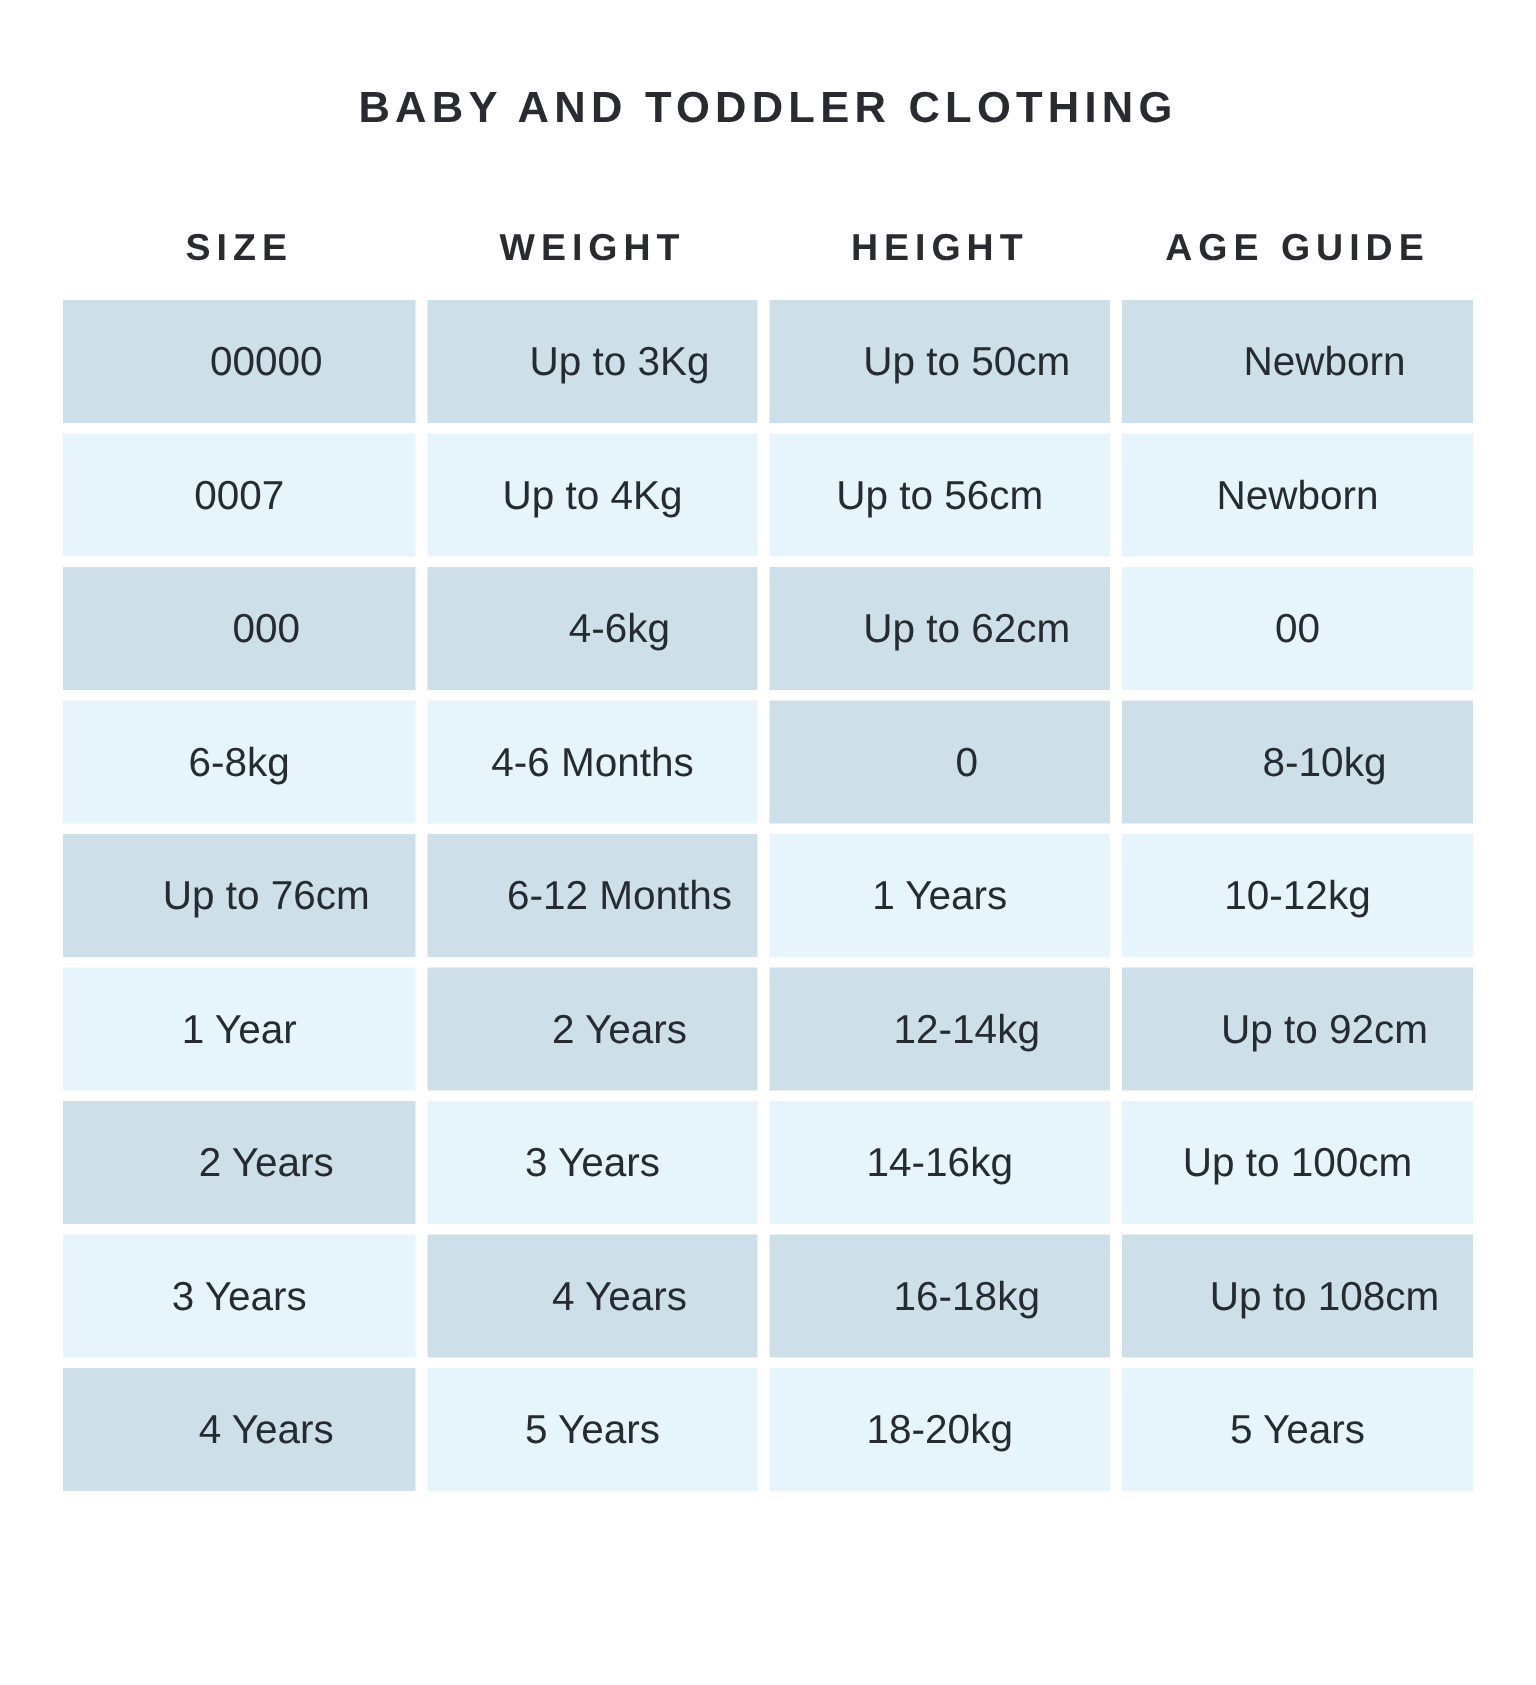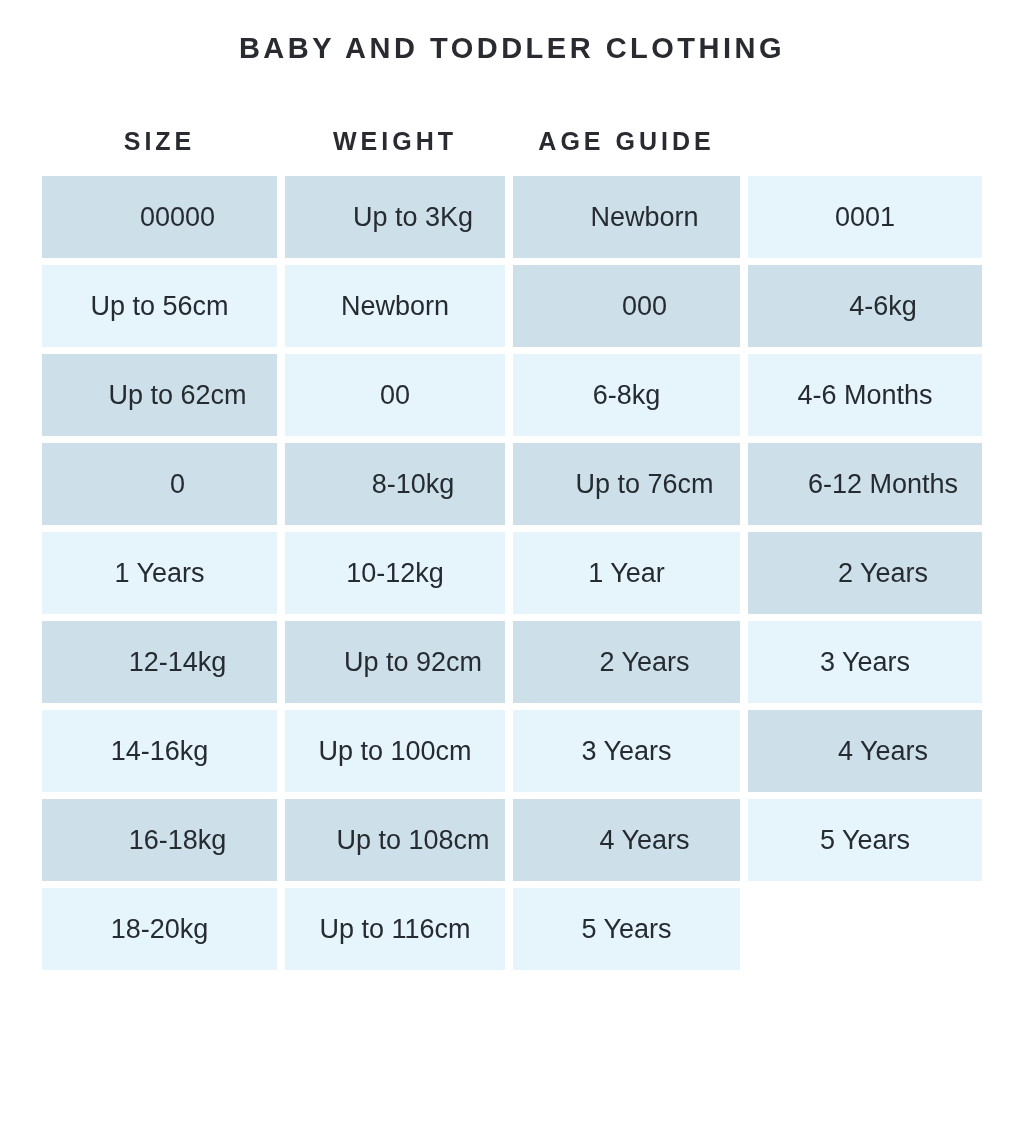--- a/index.html
+++ b/index.html
@@ -12,21 +12,21 @@
   *{ box-sizing:border-box; }
   html,body{ margin:0; padding:0; }
   body{
     width:1024px; height:1123px;
     background:var(--background);
     font-family:"Liberation Sans","DejaVu Sans",sans-serif;
     color:var(--text);
   }
   .page{ width:1024px; height:1123px; overflow:hidden; }
   .chart-title{
-    padding-top:32px;
+    padding-top:56px;
     text-align:center;
     font-size:29px;
     font-weight:bold;
     letter-spacing:3.5px;
     color:var(--heading-text);
   }
   .table-wrap{
     margin:60px 0 0 42px;
     width:749px;
   }
@@ -61,28 +61,31 @@
 </head>
 <body>
 
 <div class="page">
   <div class="chart-title">BABY AND TODDLER CLOTHING</div>
 
   <div class="table-wrap">
     <div class="header-row">
       <div class="header-cell">SIZE</div>
       <div class="header-cell">WEIGHT</div>
+      <div class="header-cell">HEIGHT</div>
       <div class="header-cell">AGE GUIDE</div>
     </div>
 
     <div class="table-body">
         <div class="cell dark">00000</div>
         <div class="cell dark">Up to 3Kg</div>
+        <div class="cell dark">Up to 50cm</div>
         <div class="cell dark">Newborn</div>
-        <div class="cell light">0001</div>
+        <div class="cell light">0007</div>
+        <div class="cell light">Up to 4Kg</div>
         <div class="cell light">Up to 56cm</div>
         <div class="cell light">Newborn</div>
         <div class="cell dark">000</div>
         <div class="cell dark">4-6kg</div>
         <div class="cell dark">Up to 62cm</div>
         <div class="cell light">00</div>
         <div class="cell light">6-8kg</div>
         <div class="cell light">4-6 Months</div>
         <div class="cell dark">0</div>
         <div class="cell dark">8-10kg</div>
@@ -98,17 +101,16 @@
         <div class="cell light">3 Years</div>
         <div class="cell light">14-16kg</div>
         <div class="cell light">Up to 100cm</div>
         <div class="cell light">3 Years</div>
         <div class="cell dark">4 Years</div>
         <div class="cell dark">16-18kg</div>
         <div class="cell dark">Up to 108cm</div>
         <div class="cell dark">4 Years</div>
         <div class="cell light">5 Years</div>
         <div class="cell light">18-20kg</div>
-        <div class="cell light">Up to 116cm</div>
         <div class="cell light">5 Years</div>
       </div>
   </div>
 </div>
 
 </body></html>

